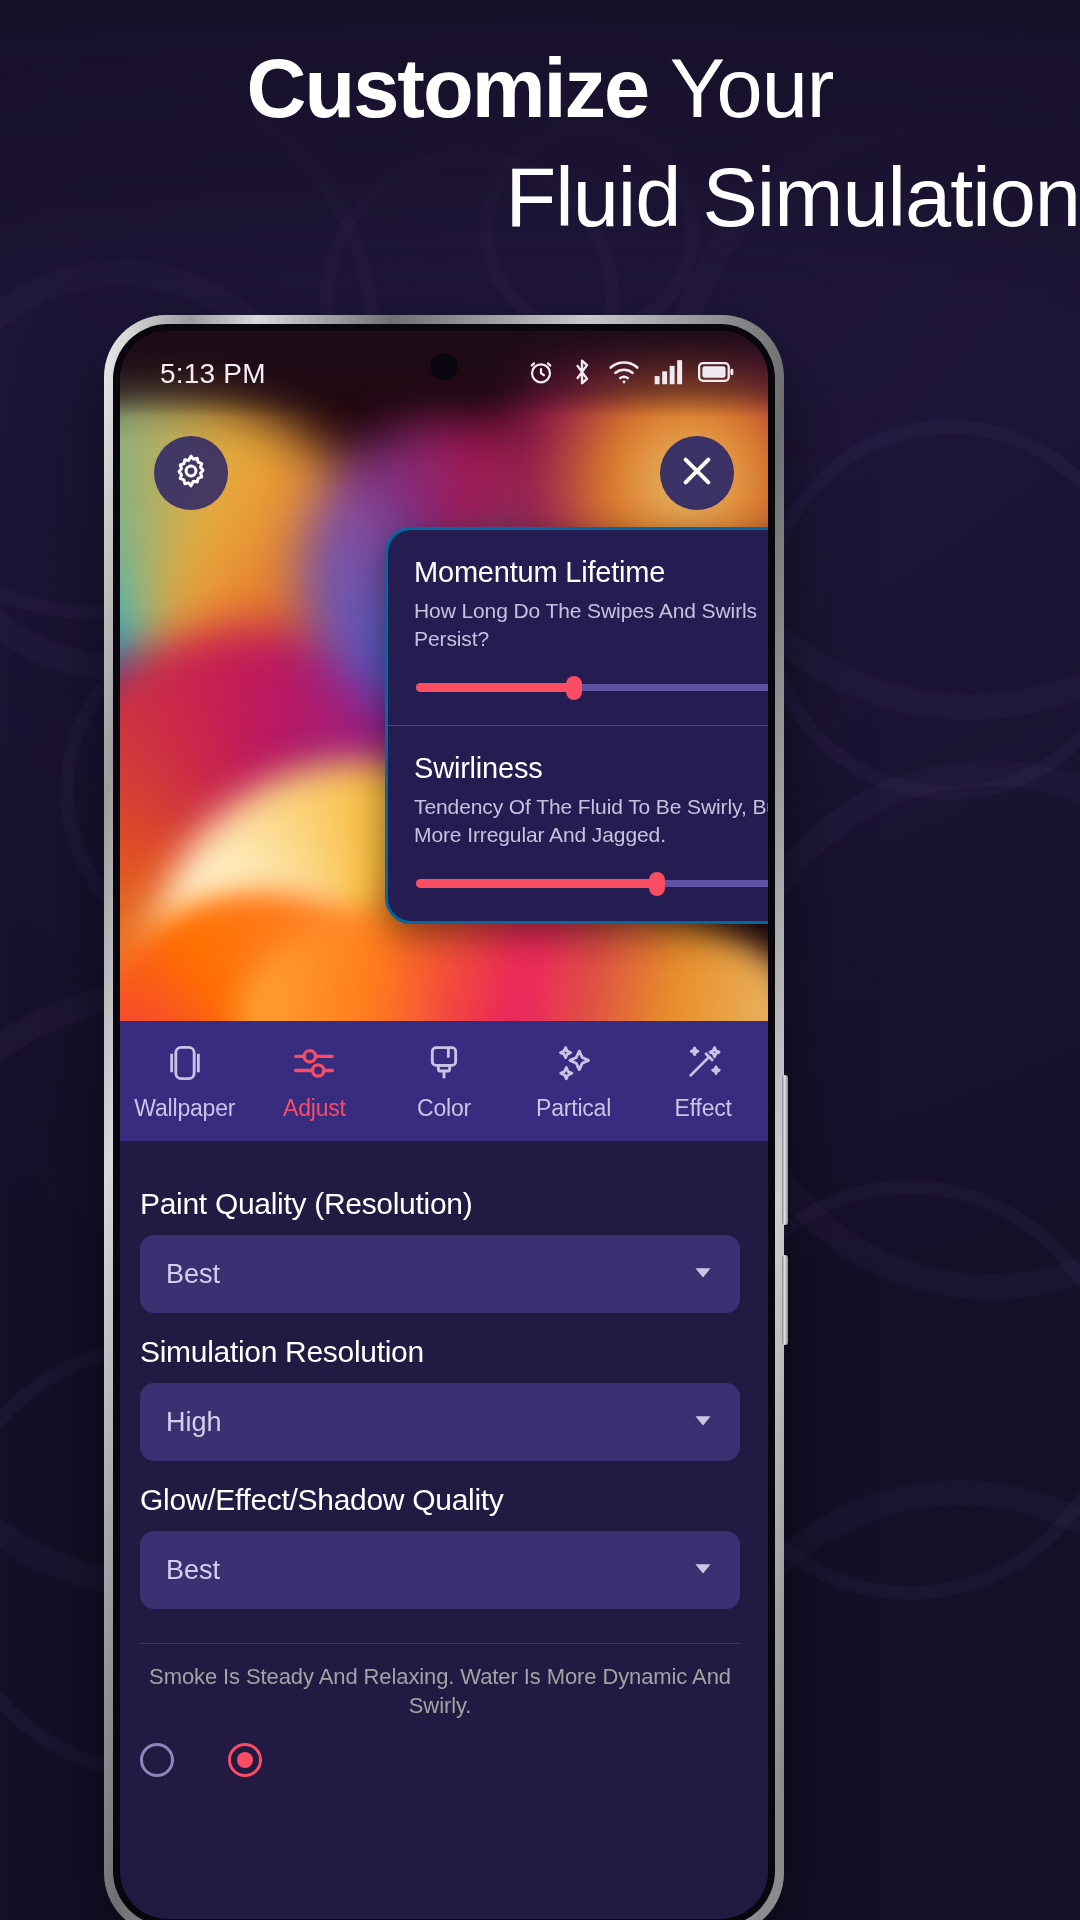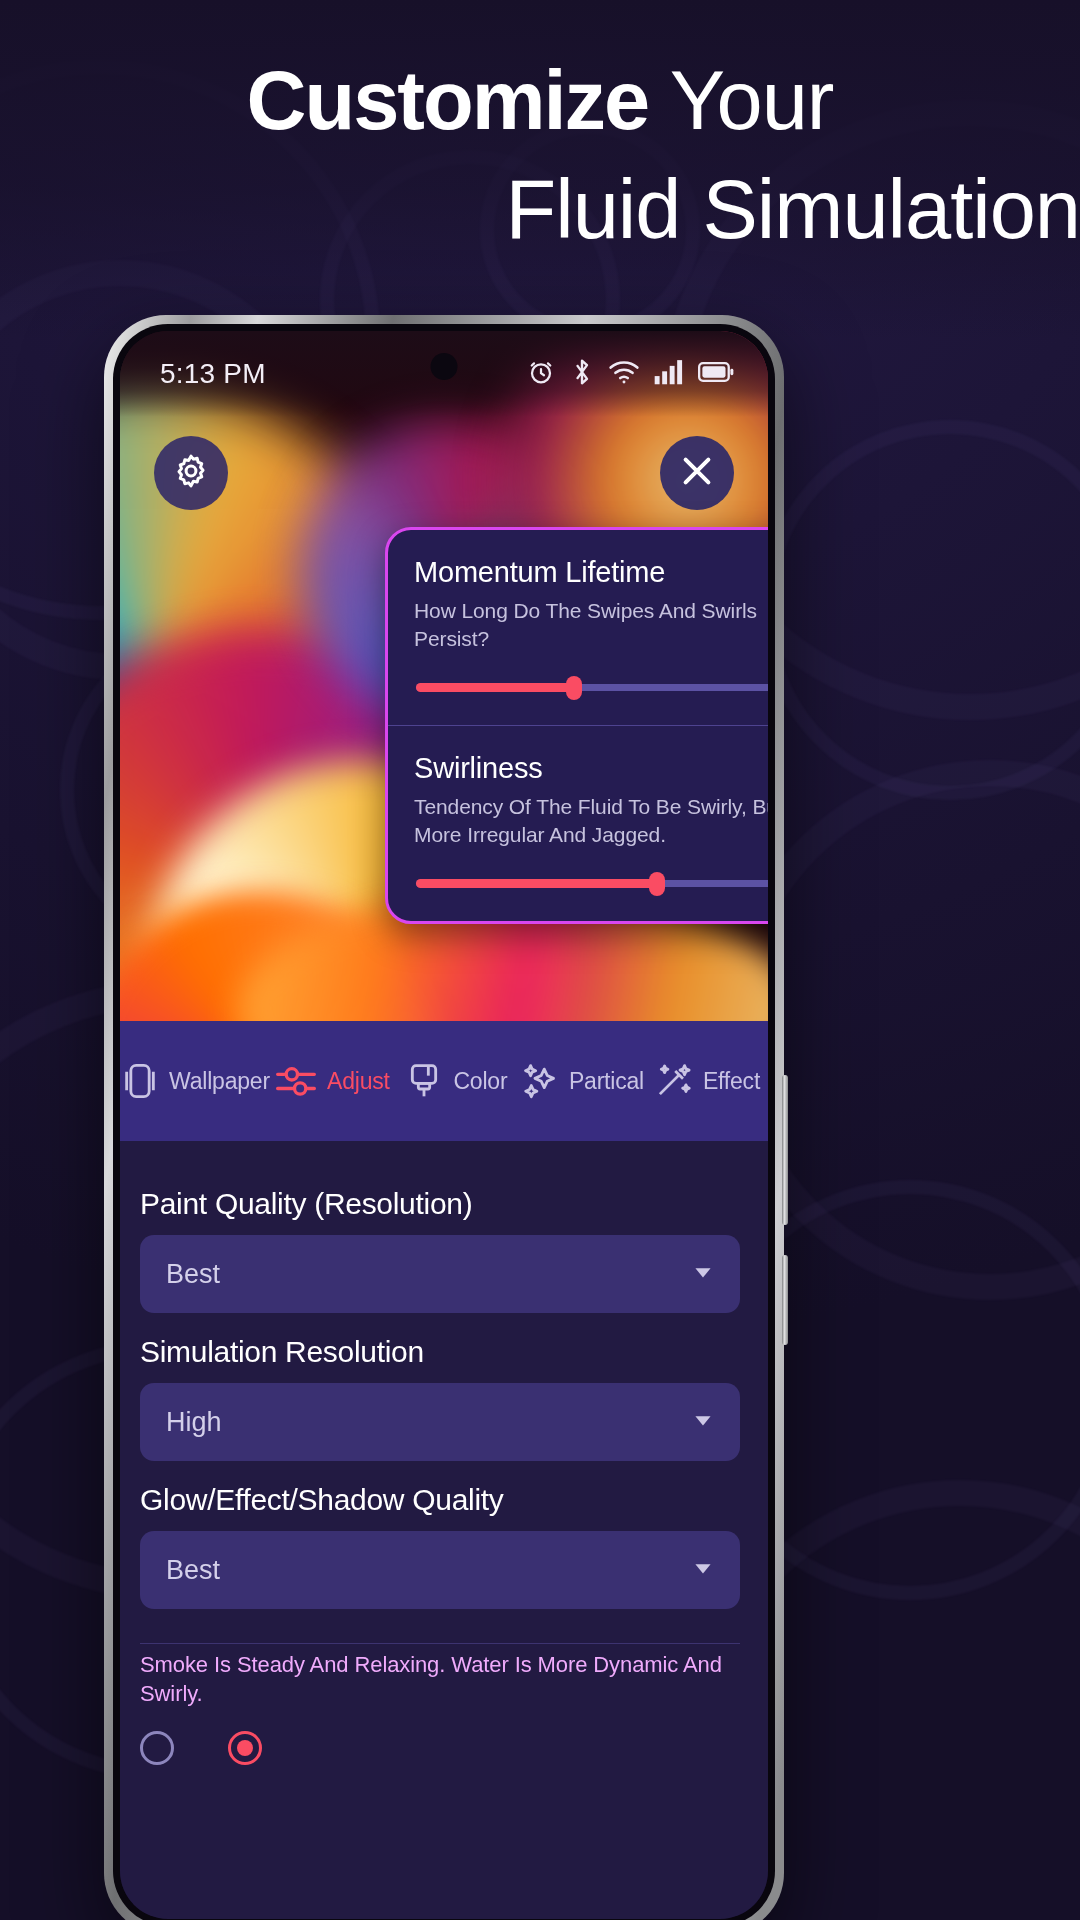--- a/index.html
+++ b/index.html
@@ -15,21 +15,21 @@
              background:
                radial-gradient(130% 70% at 50% 0%, #241a44 0%, #1d1538 45%, #150f28 100%); }
   #bg-wrap .swirl { position:absolute; border-radius:50%;
                     border:14px solid rgba(150,130,210,.055);
                     filter:blur(1px); }
   #bg-wrap .swirl.b { border-width:26px; border-color:rgba(160,140,225,.045); }
   #bg-wrap .fade-top { position:absolute; left:0; right:0; top:0; height:340px;
                        background:linear-gradient(#171029 0%, rgba(23,16,41,.65) 55%, rgba(23,16,41,0) 100%); }
 
   
-  #headline { position:absolute; left:0; right:0; top:59px; text-align:center;
+  #headline { position:absolute; left:0; right:0; top:47px; text-align:center;
               z-index:6; line-height:1.0; color:#fff;
               letter-spacing:-1.5px; }
   #headline .l1 { font-size:83px; }
   #headline .l2 { font-size:83px; display:block; margin-top:26px;text-align:right; }
   .w-black { font-weight:bold; font-stretch:condensed; letter-spacing:-2px; }
   .w-light { font-weight:normal; letter-spacing:-1px; }
 
   
   #phone { position:absolute; left:104px; top:315px; width:680px; height:1620px; z-index:5; }
   #phone-frame {
@@ -64,52 +64,52 @@
 
   #gear-btn { position:absolute; left:34px; top:105px; width:74px; height:74px;
               border-radius:50%; background:rgba(48,40,104,.88);
               display:flex; align-items:center; justify-content:center; z-index:12; }
   #close-btn { position:absolute; right:34px; top:105px; width:74px; height:74px;
                border-radius:50%; background:rgba(45,40,104,.92);
                display:flex; align-items:center; justify-content:center; z-index:12; }
 
   
   #popup { position:absolute; z-index:15; left:265px; top:196px; width:478px;
-           background:#251c52; border:3px solid #d946ef; border-radius:26px;
+           background:#251c52; border:3px solid #0369a1; border-radius:26px;
            overflow:hidden; box-shadow:0 12px 34px rgba(0,0,0,.45); }
   .pop-sec { padding:26px 26px 30px 26px; }
   .pop-sec + .pop-sec { border-top:1px solid #4e4390; }
   .pop-title { color:#fff; font-size:29px; letter-spacing:-.2px; }
   .pop-desc { color:#c6c2de; font-size:21px; margin-top:8px; line-height:1.33; letter-spacing:-.1px; }
   .slider { position:relative; height:12px; margin:28px 2px 2px 2px; }
   .slider .track { position:absolute; left:0; right:0; top:3px; height:7px;
                    border-radius:4px; background:#5c52a4; }
   .slider .fill { position:absolute; left:0; top:2px; height:9px;
                   border-radius:5px; background:#fa4c63; }
   .slider .thumb { position:absolute; top:-5px; width:16px; height:24px;
                    border-radius:8px; background:#fa4c63; transform:translateX(-8px); }
 
   
   #tabbar { position:absolute; top:690px; left:0; right:0; height:120px;
             background:#382c80; display:flex; z-index:8; }
-  .tab { flex:1; display:flex; flex-direction:row; align-items:center;
+  .tab { flex:1; display:flex; flex-direction:column; align-items:center;
          justify-content:center; gap:9px; }
   .tab .ti { height:46px; display:flex; align-items:center; justify-content:center; }
   .tab .tl { font-size:23px; color:#c9c4e4; letter-spacing:-.2px; }
   .tab.active .tl { color:#fa4c63; }
 
   
   #settings { position:absolute; top:810px; left:0; right:0; bottom:0;
               background:#221a42; padding:24px 28px 0 20px; z-index:7; }
   .st-label { color:#fff; font-size:30px; letter-spacing:-.3px; margin:22px 0 14px 0; }
   .dropdown { height:78px; border-radius:14px; background:#3a3072;
               display:flex; align-items:center; padding:0 24px 0 26px; }
   .dropdown .dv { flex:1; color:#d4d0ea; font-size:27px; }
   .divider { height:1px; background:#3d3370; margin:34px 0 0 0; }
-  .st-sub { color:#f0abfc; font-size:22px; line-height:1.34; margin-top:6px; letter-spacing:-.1px; }
+  .st-sub { color:#a3a3a3; font-size:22px; line-height:1.34; margin-top:18px; letter-spacing:-.1px;text-align:center; }
   .radio-row { display:flex; gap:54px; margin-top:22px; }
   .radio { width:34px; height:34px; border-radius:50%; border:3px solid #8d86bd; }
   .radio.on { border-color:#fa4c63; }
   .radio.on::after { content:""; display:block; width:16px; height:16px; margin:6px;
                      border-radius:50%; background:#fa4c63; }
 </style>
 </head>
 <body>
 
 <div id="bg-wrap">

